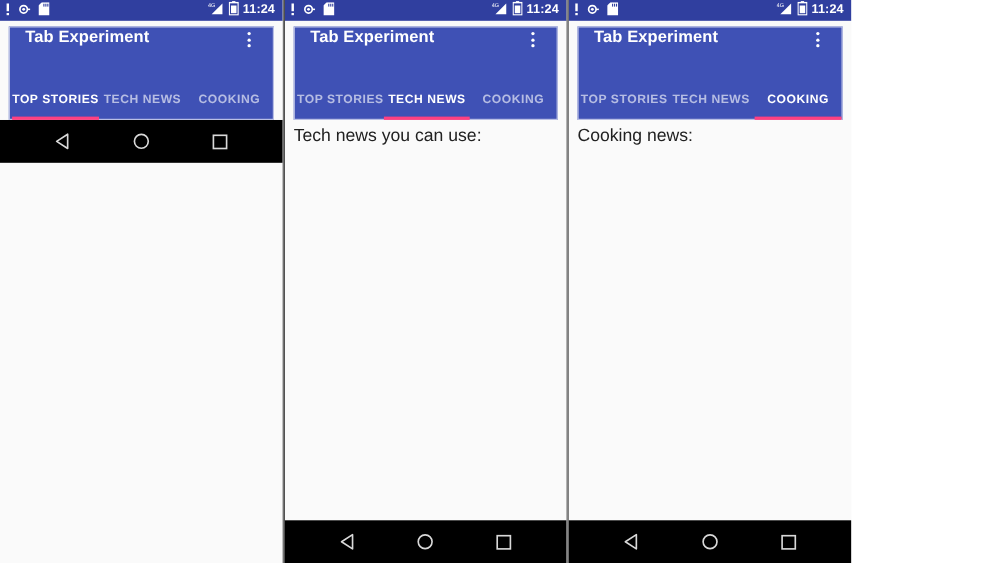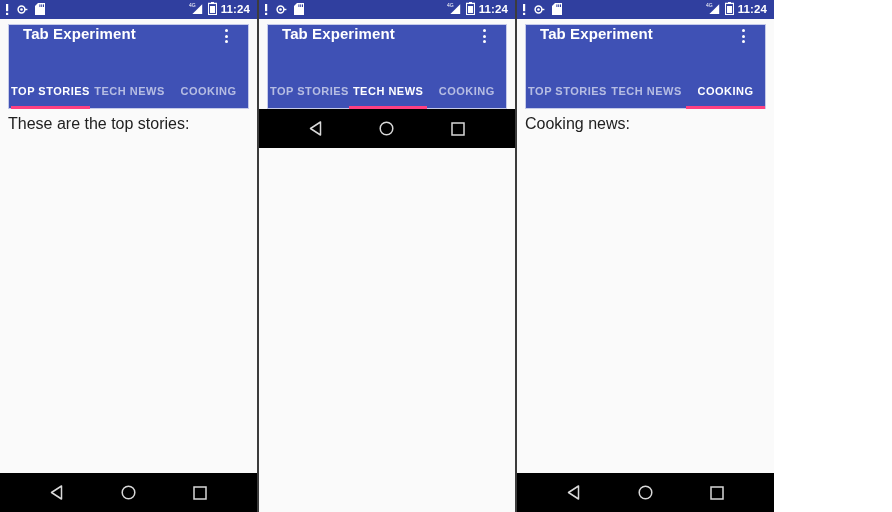--- a/index.html
+++ b/index.html
@@ -232,23 +232,20 @@
             </div>
             <div class="tab">
               <span class="tab-label">TECH NEWS</span>
             </div>
             <div class="tab">
               <span class="tab-label">COOKING</span>
             </div>
           </div>
         </div>
       </div>
-      <div class="content">
-        <div class="content-text">These are the top stories:</div>
-      </div>
       <div class="navbar">
         <span class="nav-btn">
           <svg width="17" height="17" viewBox="0 0 17 17">
             <path d="M12.5 2 L12.5 15 L2.5 8.5 Z" fill="none" stroke="#d8d8d8" stroke-width="1.5" stroke-linejoin="round"></path>
           </svg>
         </span>
         <span class="nav-btn">
           <svg width="17" height="17" viewBox="0 0 17 17">
             <circle cx="8.5" cy="8.5" r="6.3" fill="none" stroke="#d8d8d8" stroke-width="1.5"></circle>
           </svg>
@@ -309,20 +306,23 @@
             <div class="tab active">
               <span class="tab-label">TECH NEWS</span>
               <span class="tab-indicator"></span>
             </div>
             <div class="tab">
               <span class="tab-label">COOKING</span>
             </div>
           </div>
         </div>
       </div>
+      <div class="content">
+        <div class="content-text">Tech news you can use:</div>
+      </div>
       <div class="navbar">
         <span class="nav-btn">
           <svg width="17" height="17" viewBox="0 0 17 17">
             <path d="M12.5 2 L12.5 15 L2.5 8.5 Z" fill="none" stroke="#d8d8d8" stroke-width="1.5" stroke-linejoin="round"></path>
           </svg>
         </span>
         <span class="nav-btn">
           <svg width="17" height="17" viewBox="0 0 17 17">
             <circle cx="8.5" cy="8.5" r="6.3" fill="none" stroke="#d8d8d8" stroke-width="1.5"></circle>
           </svg>

